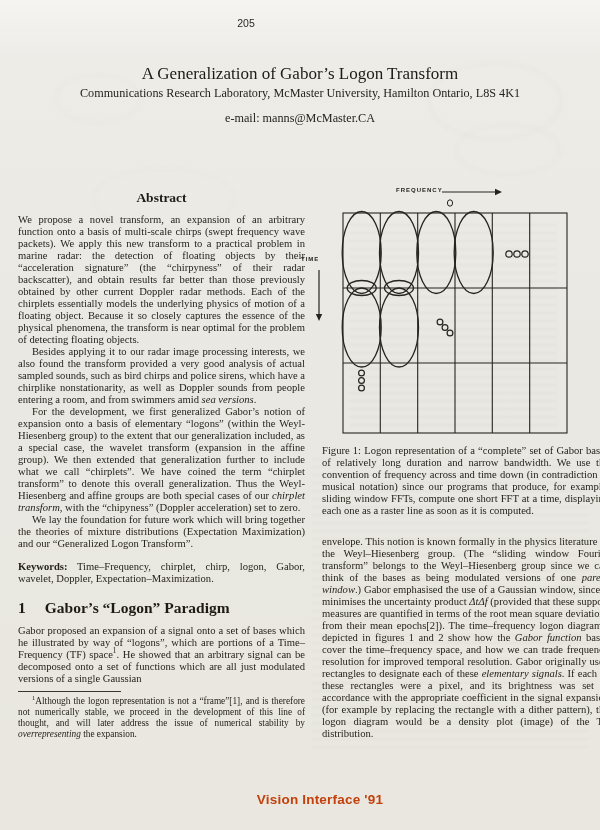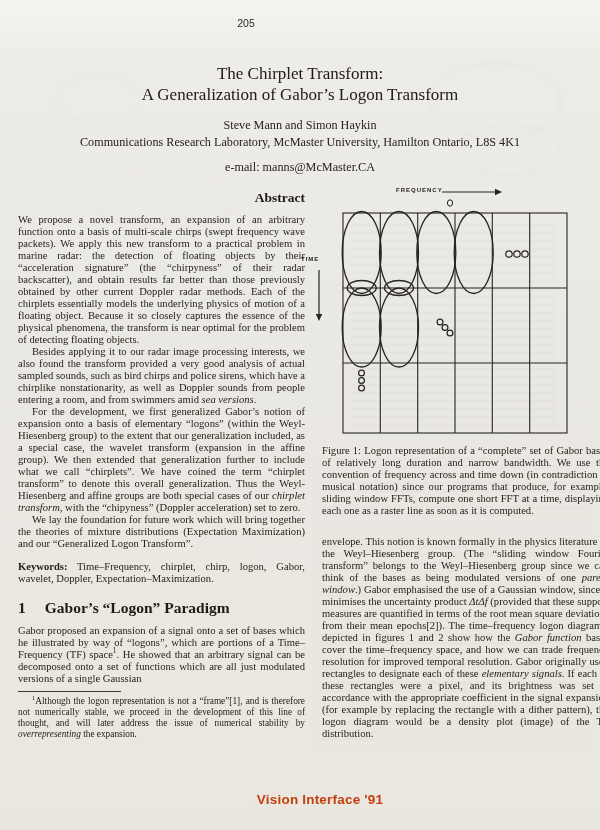--- a/index.html
+++ b/index.html
@@ -32,21 +32,21 @@
   .authors { margin-top:13px; font-size:12.2px; }
   .affil   { margin-top:2px;  font-size:12.2px; }
   .email   { margin-top:10px;  font-size:12.2px; }
 
   .col { position:absolute; text-align:justify; font-size:10.6px; line-height:12px; }
   .col p { margin:0; text-indent:14px; }
   .col p.noind { text-indent:0; }
   .left  { left:18px;  top:187px; width:287px; }
   .right { left:322px; top:445px; width:287px; }
 
-  .abs-head { text-align:right; font-weight:bold; font-size:13.5px; padding-top:5px; margin:0 0 10px 0; color:#1e1b15; }
+  .abs-head { text-align:center; font-weight:bold; font-size:13.5px; padding-top:5px; margin:0 0 10px 0; color:#1e1b15; }
   .keywords { margin-top:11px !important; text-indent:0 !important; }
   .sec-head { margin:17px 0 11px 0; font-size:15.5px; font-weight:bold; color:#1e1b15; text-align:left; }
   .sec-num  { display:inline-block; margin-right:19px; }
 
   .footnote { margin-top:6px; }
   .fnrule { width:103px; border-top:1px solid #3a362e; margin:0 0 4px 0; }
   .fn { font-size:9.3px; line-height:10.9px; text-indent:8px; margin:0; }
 
   .caption { margin:0; }
   .body-start { margin-top:19px !important; }
@@ -80,24 +80,22 @@
   <div class="ghost ghost-el g2"></div>
   <div class="ghost ghost-el g3"></div>
   <div class="ghost ghost-el g6"></div>
   <div class="ghost ghost-ln g4"></div>
   <div class="ghost ghost-ln g5"></div>
 
   <div class="pageno">205</div>
 
   <div class="header">
     <div class="title">
-      <div>The Chirplet Transform:</div>
       <div>A Generalization of Gabor’s Logon Transform</div>
     </div>
-    <div class="authors">Steve Mann and Simon Haykin</div>
     <div class="affil">Communications Research Laboratory, McMaster University, Hamilton Ontario, L8S 4K1</div>
     <div class="email">e-mail: manns@McMaster.CA</div>
   </div>
 
   <div class="col left">
     <div class="abs-head">Abstract</div>
     <p class="noind">We propose a novel transform, an expansion of an arbitrary function onto a basis of multi-scale chirps (swept frequency wave packets). We apply this new transform to a practical problem in marine radar: the detection of floating objects by their “acceleration signature” (the “chirpyness” of their radar backscatter), and obtain results far better than those previously obtained by other current Doppler radar methods. Each of the chirplets essentially models the underlying physics of motion of a floating object. Because it so closely captures the essence of the physical phenomena, the transform is near optimal for the problem of detecting floating objects.</p>
     <p>Besides applying it to our radar image processing interests, we also found the transform provided a very good analysis of actual sampled sounds, such as bird chirps and police sirens, which have a chirplike nonstationarity, as well as Doppler sounds from people entering a room, and from swimmers amid <span class="it">sea versions</span>.</p>
     <p>For the development, we first generalized Gabor’s notion of expansion onto a basis of elementary “logons” (within the Weyl-Hiesenberg group) to the extent that our generalization included, as a special case, the wavelet transform (expansion in the affine group). We then extended that generalization further to include what we call “chirplets”. We have coined the term “chirplet transform” to denote this overall generalization. Thus the Weyl-Hiesenberg and affine groups are both special cases of our <span class="it">chirplet transform</span>, with the “chipyness” (Doppler acceleration) set to zero.</p>
     <p>We lay the foundation for future work which will bring together the theories of mixture distributions (Expectation Maximization) and our “Generalized Logon Transform”.</p>

